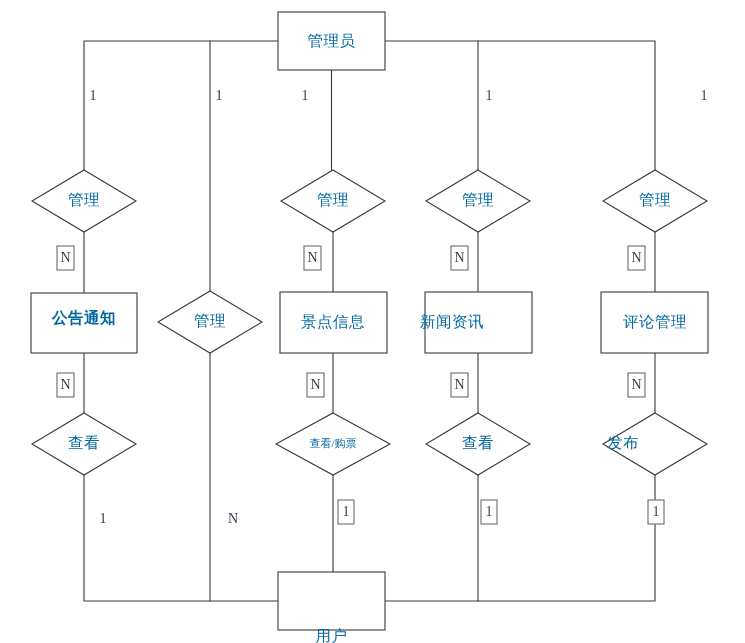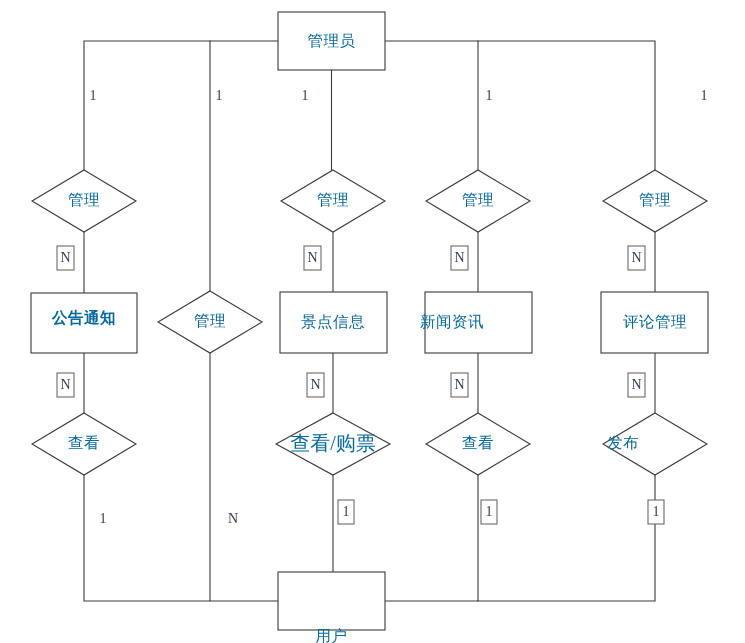--- a/index.html
+++ b/index.html
@@ -48,21 +48,21 @@
     color: #0369a1;
     font-size: 15.5px;
     line-height: 1;
     white-space: nowrap;
     font-family: "Liberation Serif", "DejaVu Serif", serif;
     letter-spacing: 0.5px;
     transform: translate(-50%, -50%);
     pointer-events: none;
   }
   .node-text.small {
-    font-size: 20px;
+    font-size: 11px;
     letter-spacing: 0px;
   }
   .card-text {
     position: absolute;
     text-align: center;
     color: #2f3b52;
     font-size: 14px;
     line-height: 1;
     white-space: nowrap;
     font-family: "Liberation Serif", "DejaVu Serif", serif;

